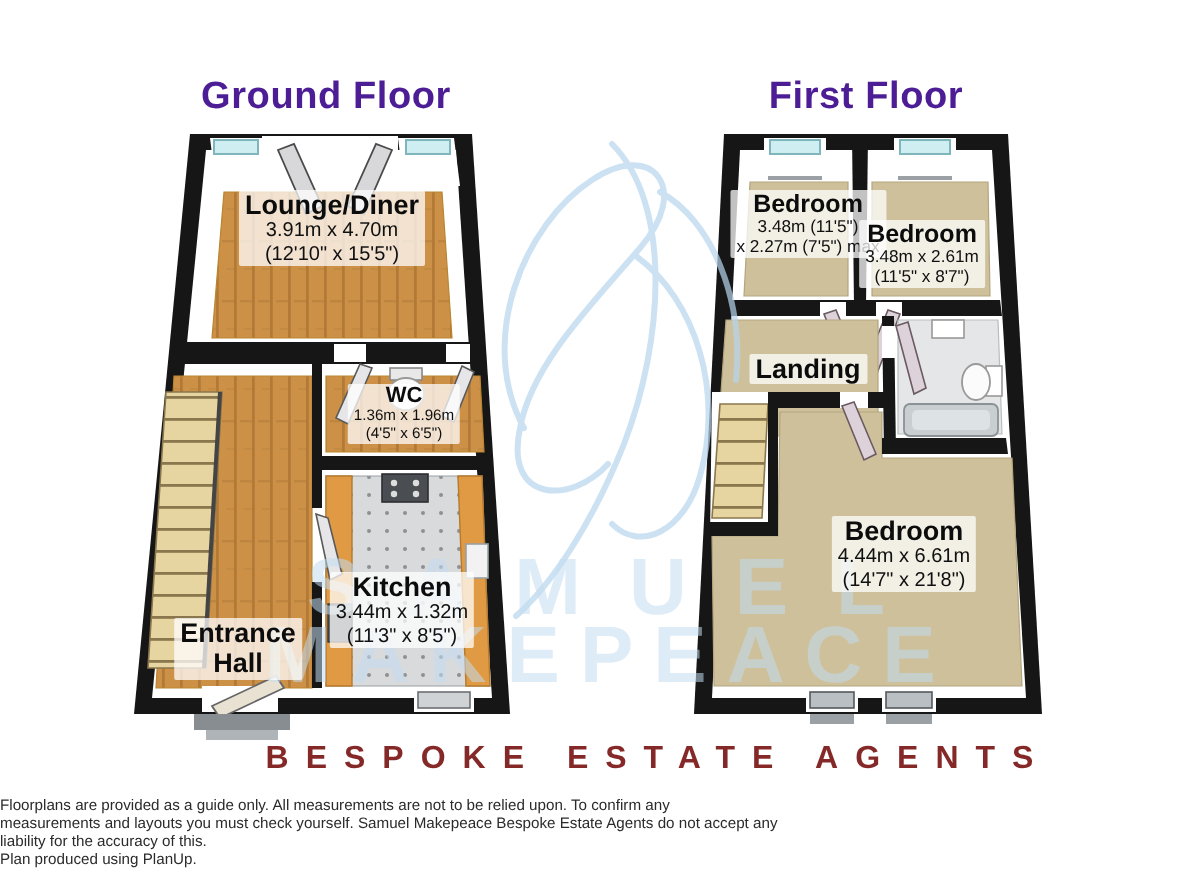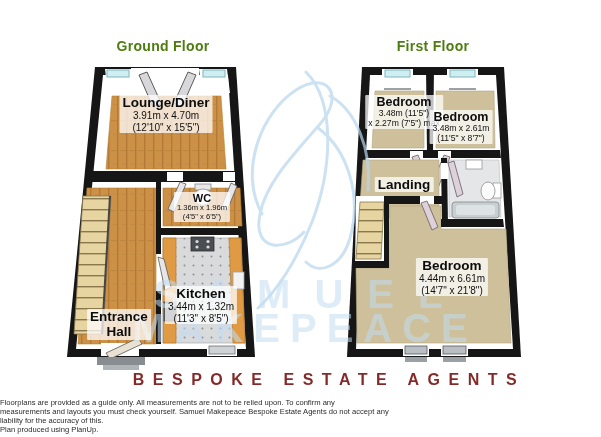--- a/index.html
+++ b/index.html
@@ -1,22 +1,22 @@
 <!DOCTYPE html>
 <html><head>
 <meta charset="utf-8">
 <style>
   html,body{margin:0;padding:0;background:#fff;}
   #stage{position:relative;width:601px;height:437px;background:#fff;overflow:hidden;
          font-family:"Liberation Sans",sans-serif;}
   #plan-svg, #monogram-svg{position:absolute;left:0;top:0;}
   #plan-svg{z-index:1;}
   #monogram-svg{z-index:2;}
-  .floor-title{position:absolute;transform:translateX(-50%);font-size:14px;font-weight:bold;
-               color:#4d7c0f;z-index:4;white-space:nowrap;letter-spacing:.3px;}
+  .floor-title{position:absolute;transform:translateX(-50%);font-size:19px;font-weight:bold;
+               color:#4c1d95;z-index:4;white-space:nowrap;letter-spacing:.3px;}
   .room-label{position:absolute;transform:translateX(-50%);text-align:center;
               background:rgba(255,255,255,.74);padding:0 3px;color:#101010;line-height:1.13;
               z-index:4;white-space:nowrap;border-radius:1px;}
   .rname{font-weight:bold;color:#0c0c0c;}
   .s14{font-size:13.5px}.s12{font-size:12.5px}.s11{font-size:11px}
   .d10{font-size:10px}.d9{font-size:8.6px}.d8{font-size:7.6px}
   .wm{position:absolute;transform:translateX(-50%);font-weight:bold;color:#c3ddf1;
       white-space:nowrap;z-index:3;}
   .wm-line1{font-size:40px;letter-spacing:24px;opacity:.55;margin-top:24px;}
   .wm-line2{font-size:40px;letter-spacing:10px;opacity:.55;text-align:right;}

